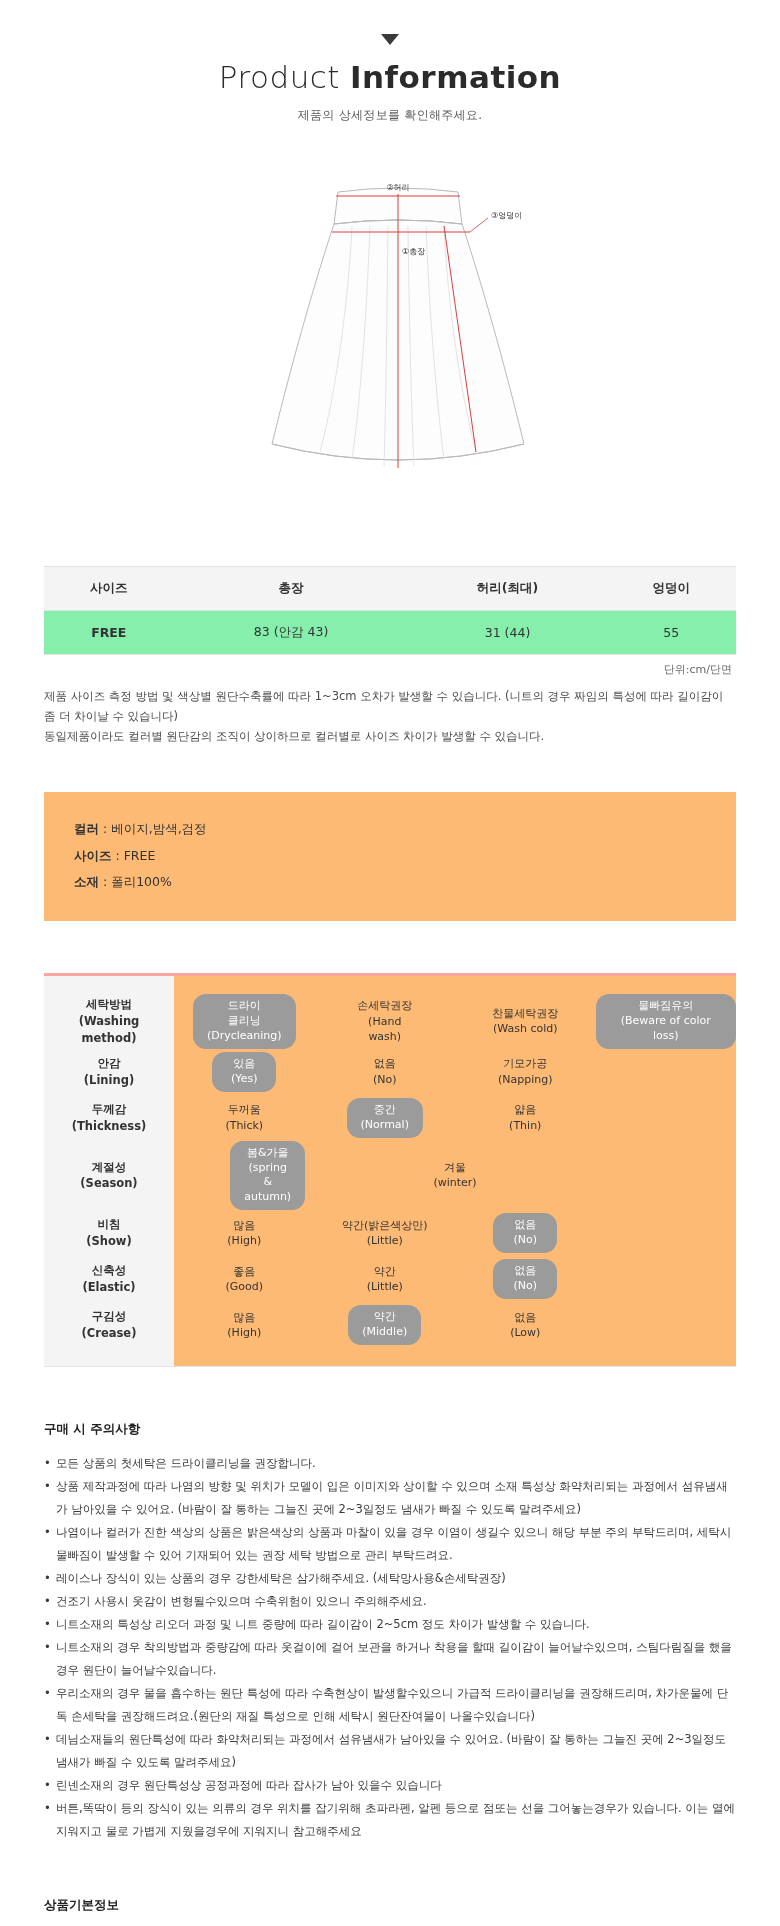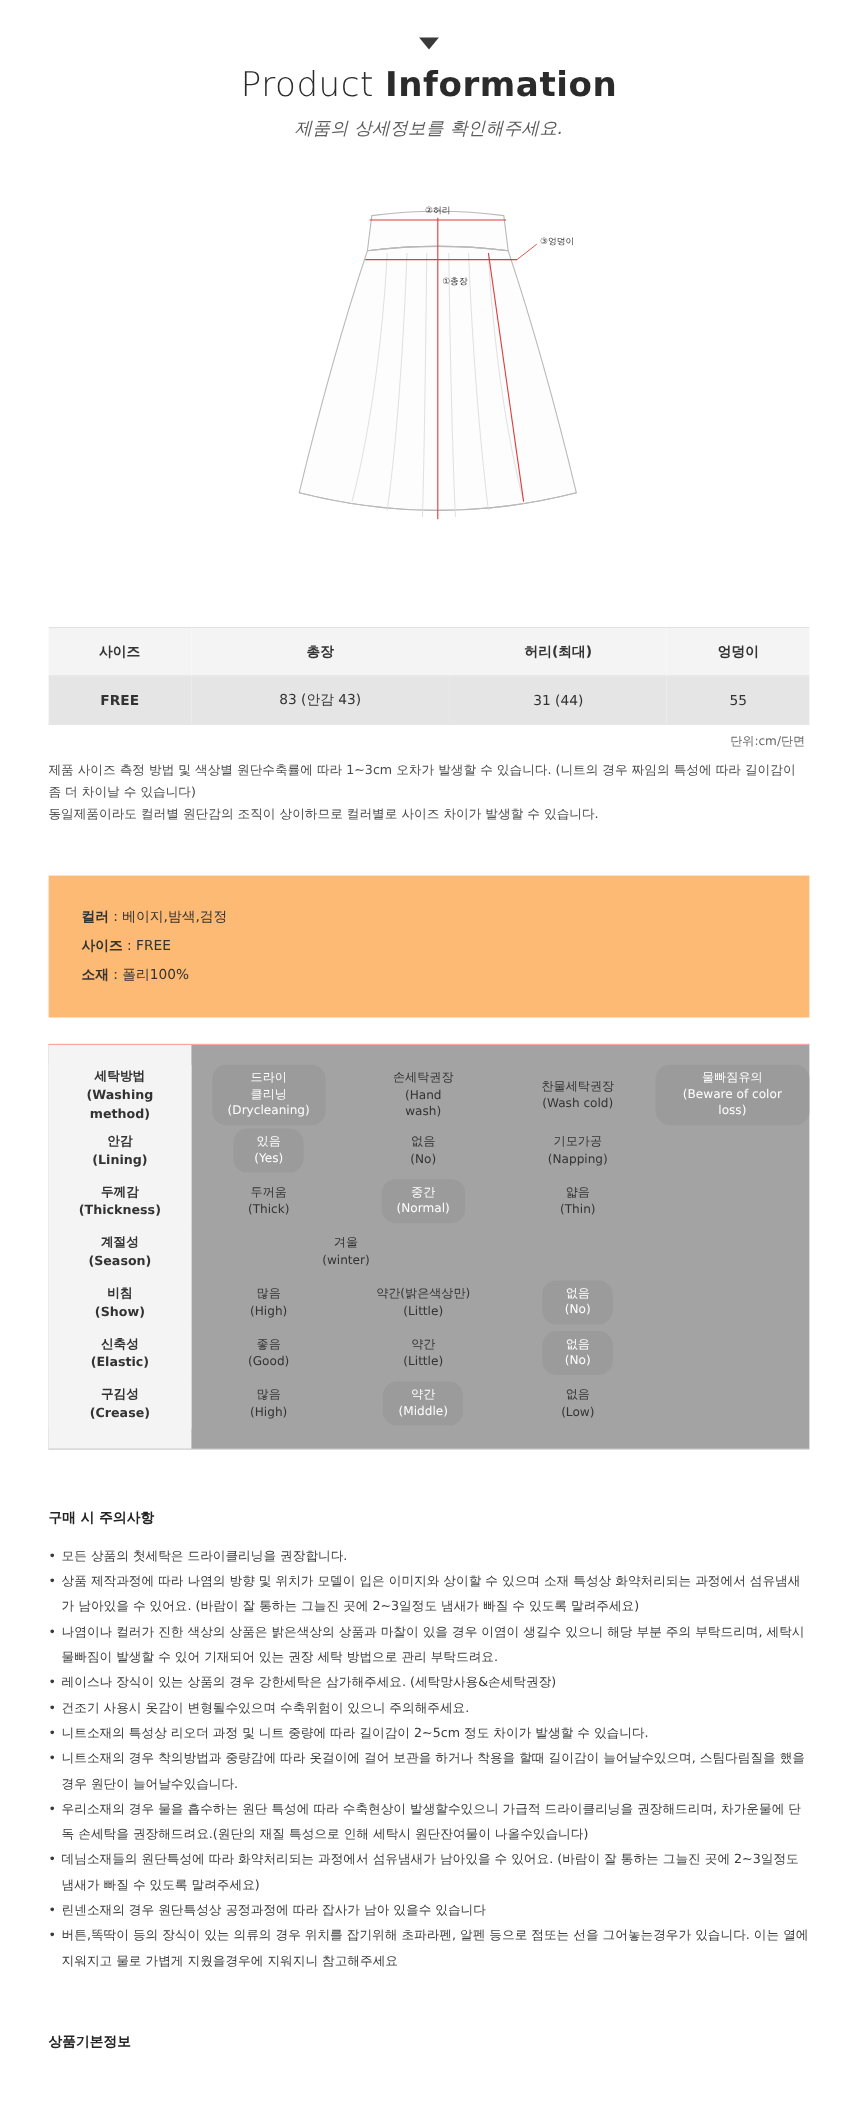--- a/index.html
+++ b/index.html
@@ -31,24 +31,23 @@
   .title-line {
     font-size: 31px;
     letter-spacing: 0.5px;
     color: #2b2b2b;
     font-family: "DejaVu Sans", "Liberation Sans", sans-serif;
   }
   .title-light { font-weight: 300; }
   .title-bold { font-weight: 700; margin-left: 10px; }
   .subtitle {
     margin-top: 12px;
-    font-size: 16px;
+    font-size: 12px;
     color: #5d5d5d;
     letter-spacing: 0.3px;
-    font-style: italic;
   }
 
   
   .illus-wrap {
     margin-top: 52px;
     height: 330px;
     display: flex;
     justify-content: center;
     align-items: flex-start;
     margin-left: 16px;
@@ -68,21 +67,21 @@
     color: #333;
   }
   .size-table thead th {
     background: #f4f4f4;
     font-weight: 700;
     border-top: 1px solid #e0e0e0;
     border-bottom: 1px solid #e0e0e0;
   }
   .size-table tbody td {
     border-bottom: 1px solid #e6e6e6;
-    background: #e5e5e5;
+    background: #86efac;
   }
   .size-table tbody td:first-child { font-weight: 700; }
   .unit-note {
     text-align: right;
     font-size: 11px;
     color: #666;
     padding: 7px 4px 0 0;
   }
   .notes {
     margin-top: 9px;
@@ -97,24 +96,24 @@
     background: #fdba74;
     padding: 24px 30px 26px 30px;
     font-size: 12.5px;
     line-height: 2.1;
     color: #333;
   }
   .spec-key { font-weight: 700; }
 
   
   .care-wrap {
-    margin-top: 24px;
-    border-top: 1px solid #fca5a5;
+    margin-top: 52px;
+    border-top: 3px solid #fca5a5;
     border-bottom: 1px solid #e4e4e4;
-    background: #a3a3a3;
+    background: #fdba74;
     padding: 18px 0 18px 0;
     position: relative;
   }
   .care-row {
     display: flex;
     align-items: center;
     min-height: 46px;
   }
   .care-label {
     width: 130px;
@@ -361,20 +360,28 @@
             <div class="care-opt"></div>
           </div>
         </div>
         <div class="care-row">
           <div class="care-label">
             <div>계절성</div>
             <div>(Season)</div>
           </div>
           <div class="care-opts">
             <div class="care-opt">
+              <span class="pill">
+                <div>봄&amp;가을</div>
+                <div>(spring</div>
+                <div>&amp;</div>
+                <div>autumn)</div>
+              </span>
+            </div>
+            <div class="care-opt">
               <span>
                 <div>겨울</div>
                 <div>(winter)</div>
               </span>
             </div>
             <div class="care-opt"></div>
           </div>
         </div>
         <div class="care-row">
           <div class="care-label">

